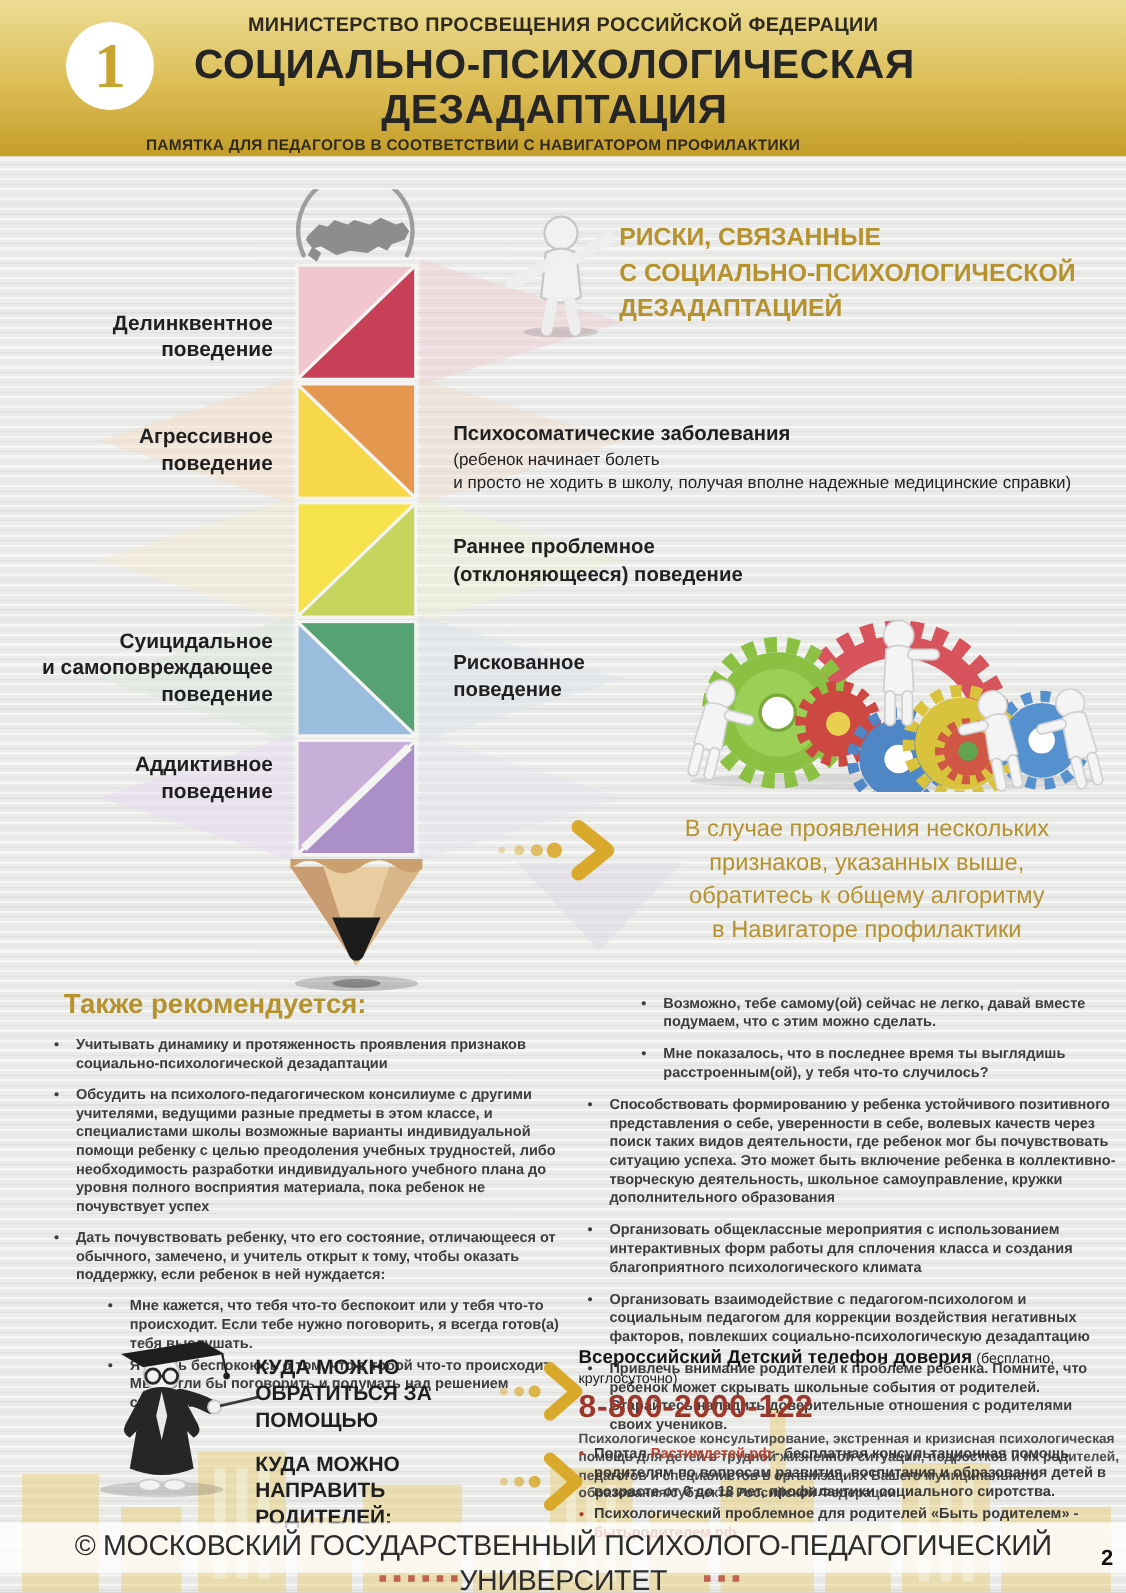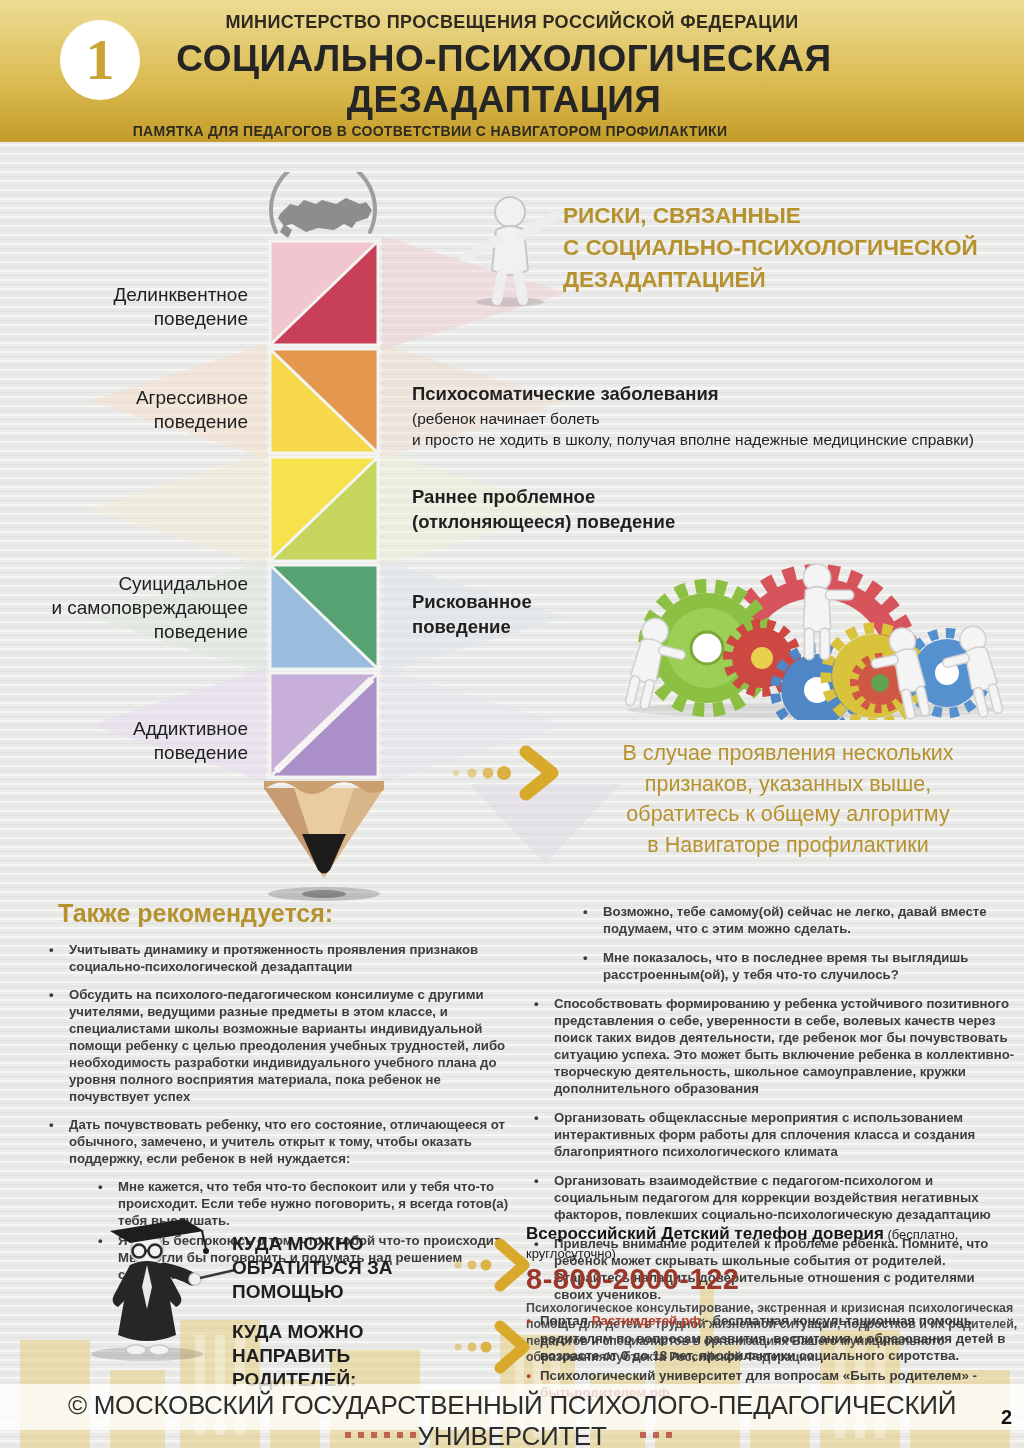--- a/index.html
+++ b/index.html
@@ -20,25 +20,25 @@
     display:flex;align-items:center;justify-content:center;}
   .badge span{font-family:"Liberation Serif",serif;font-weight:bold;font-size:58px;color:#c9a432;line-height:1;}
   .ministry{left:0;top:12px;width:1024px;text-align:center;font-size:18px;font-weight:bold;color:#2e2a20;letter-spacing:.4px;}
   .hdr-title{left:0;top:38px;width:1008px;text-align:center;font-size:37px;font-weight:bold;color:#252525;
     line-height:41px;white-space:pre-line;letter-spacing:.5px;}
   .hdr-sub{left:0;top:123px;width:860px;text-align:center;font-size:14px;font-weight:bold;color:#2e2a20;letter-spacing:.3px;}
   
   .risks{left:563px;top:200px;width:455px;font-size:22.5px;font-weight:bold;color:#b6922e;
     line-height:32px;white-space:pre-line;z-index:2;}
   
-  .bl{width:218px;text-align:right;font-size:19px;font-weight:normal;color:#1f1f1f;line-height:24px;white-space:pre-line;z-index:2;}
+  .bl{width:218px;text-align:right;font-size:19px;font-weight:bold;color:#1f1f1f;line-height:24px;white-space:pre-line;z-index:2;}
   .bl1{left:30px;top:283px;}
   .bl2{left:30px;top:386px;}
   .bl3{left:30px;top:572px;}
-  .bl4{left:30px;top:684px;margin-top:33px;}
+  .bl4{left:30px;top:684px;}
   .br{left:412px;width:600px;z-index:2;}
   .br .t{font-size:18.5px;font-weight:bold;color:#1f1f1f;line-height:25px;white-space:pre-line;}
   .br .n{font-size:15.5px;color:#222;line-height:21px;white-space:pre-line;margin-top:2px;}
   .br1{top:381px;} .br2{top:484px;} .br3{top:589px;}
   
   .callout{left:562px;top:738px;width:452px;text-align:center;font-size:21.5px;font-weight:normal;
     color:#b6922e;line-height:30.5px;white-space:pre-line;z-index:2;}
   
   .recs-h{left:58px;top:899px;font-size:25px;font-weight:bold;color:#b6922e;z-index:2;}
   .col{z-index:2;color:#3d3d3d;}
@@ -297,21 +297,21 @@
     <circle cx="22" cy="29" r="4.5" fill="#d9a92c" opacity=".65"></circle>
     <circle cx="36" cy="29" r="5.5" fill="#d9a92c" opacity=".85"></circle>
     <path d="M50,8 L74,29 L50,50" fill="none" stroke="#d9a92c" stroke-width="11" stroke-linecap="round" stroke-linejoin="round"></path>
   </svg>
 
   <div class="abs parents">
     <div class="p-item">
       <span>Портал </span><span class="redlink">Растимдетей.рф</span><span> - бесплатная консультационная помощь родителям по вопросам развития, воспитания и образования детей в возрасте от 0 до 18 лет, профилактики социального сиротства.</span>
     </div>
     <div class="p-item">
-      <span>Психологический университет для вопросам «Быть родителем» - </span><span class="redlink">бытьродителем.рф</span><span></span>
+      <span>Психологический проблемное для родителей «Быть родителем» - </span><span class="redlink">бытьродителем.рф</span><span></span>
     </div>
   </div>
 
   <svg class="abs skyline" width="1024" height="168" viewBox="0 0 1024 168">
     <g fill="#e8cf82" opacity=".55">
       <rect x="20" y="60" width="70" height="108"></rect>
       <rect x="110" y="90" width="55" height="78"></rect>
       <rect x="180" y="40" width="80" height="128"></rect>
       <rect x="270" y="100" width="50" height="68"></rect>
       <rect x="330" y="70" width="90" height="98"></rect>

